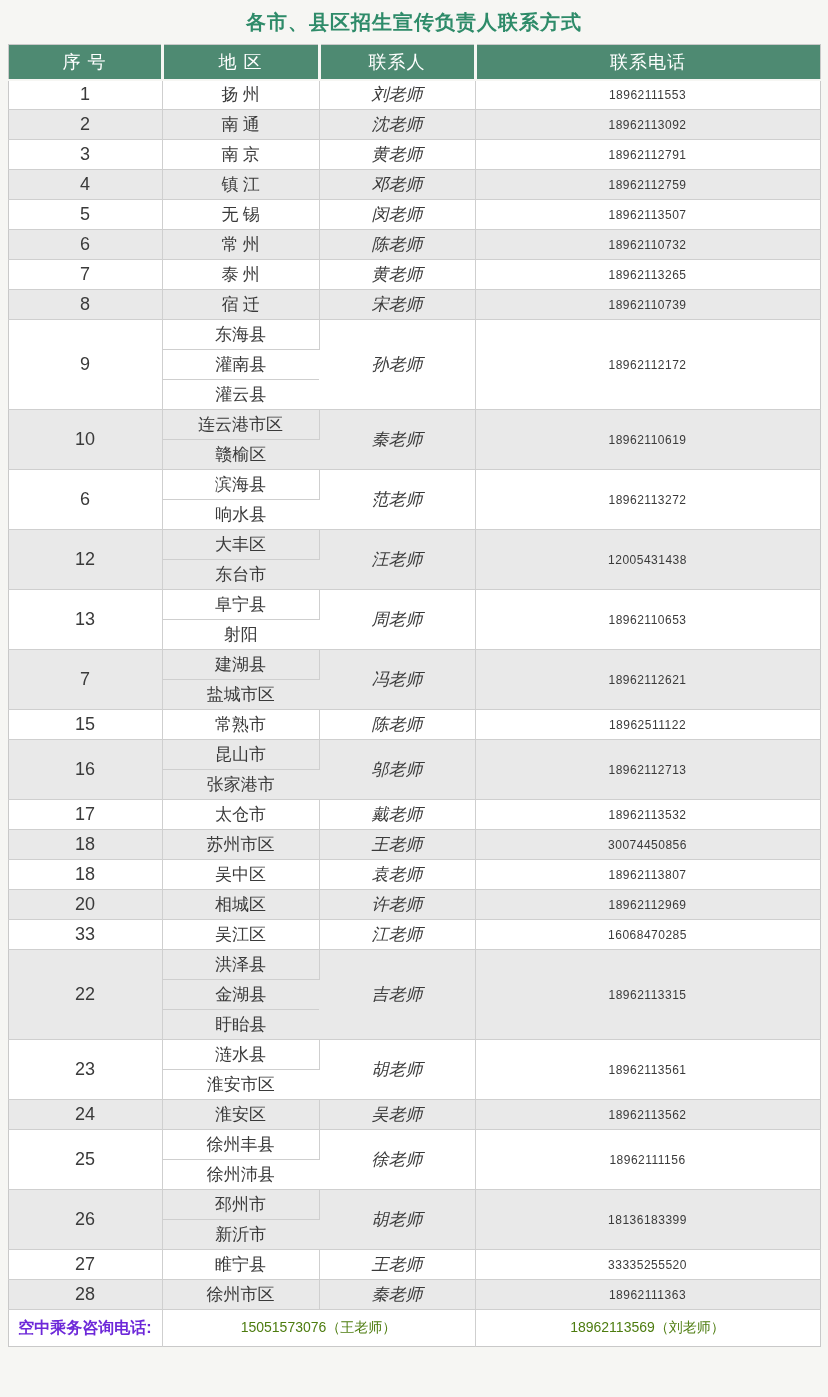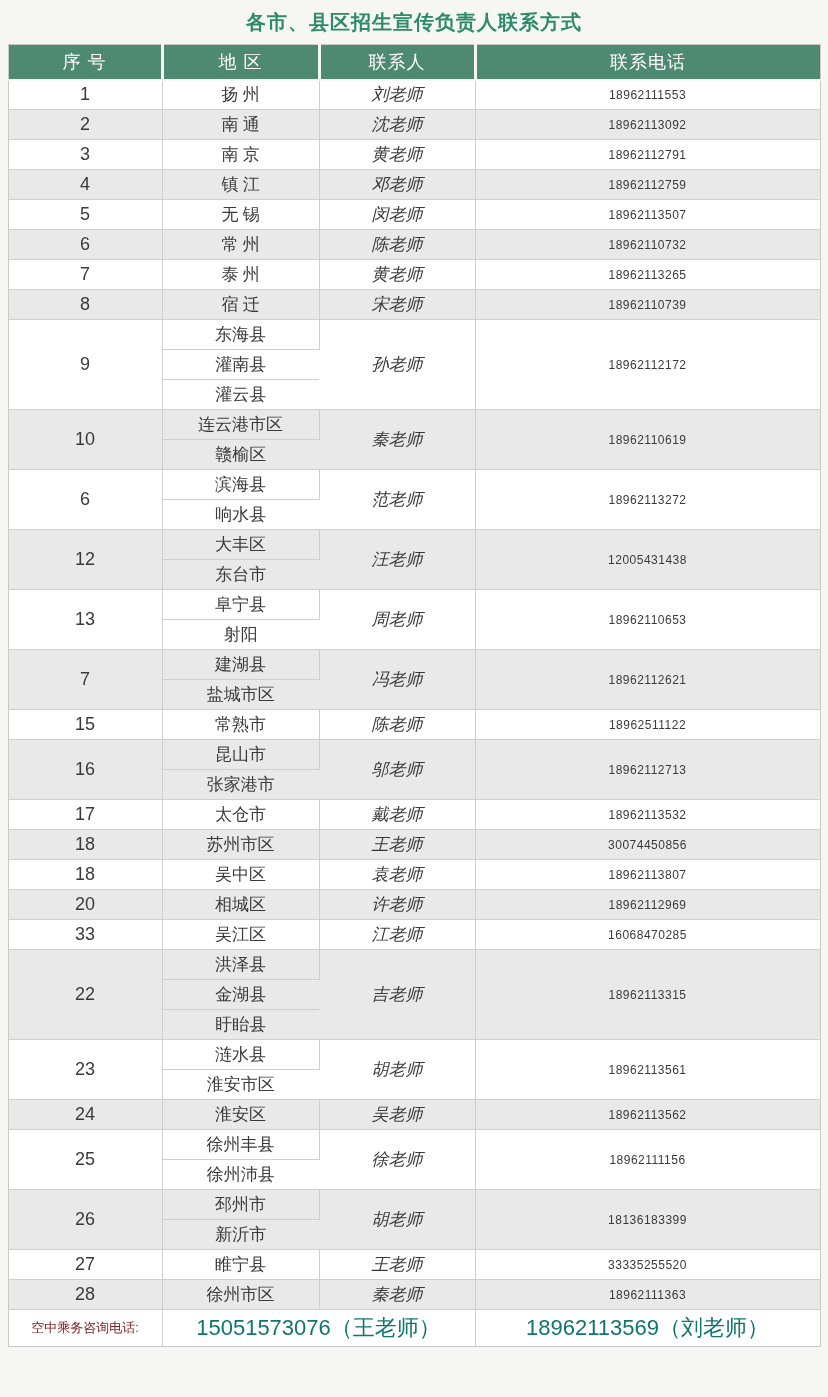--- a/index.html
+++ b/index.html
@@ -62,28 +62,28 @@
   td.cell-region { font-size: 17px; font-family: Liberation Serif, serif; }
   td.cell-contact{ font-size: 17px; font-style: italic; }
   td.cell-phone  { font-size: 12px; letter-spacing: 0.5px; }
 
   tr.footer-row td {
     height: 37px;
     background: #ffffff;
     border-bottom: none;
   }
   td.footer-label {
-    font-size: 13px;
-    font-weight: normal;
-    color: #7f1d1d;
+    font-size: 16px;
+    font-weight: bold;
+    color: #6d28d9;
     letter-spacing: 0;
   }
   td.footer-phone {
-    font-size: 22px;
-    color: #0f766e;
+    font-size: 14px;
+    color: #4d7c0f;
   }
 </style>
 </head>
 <body>
 
 <div class="page">
   <div class="title">各市、县区招生宣传负责人联系方式</div>
 
   <table class="contacts">
     <colgroup>

